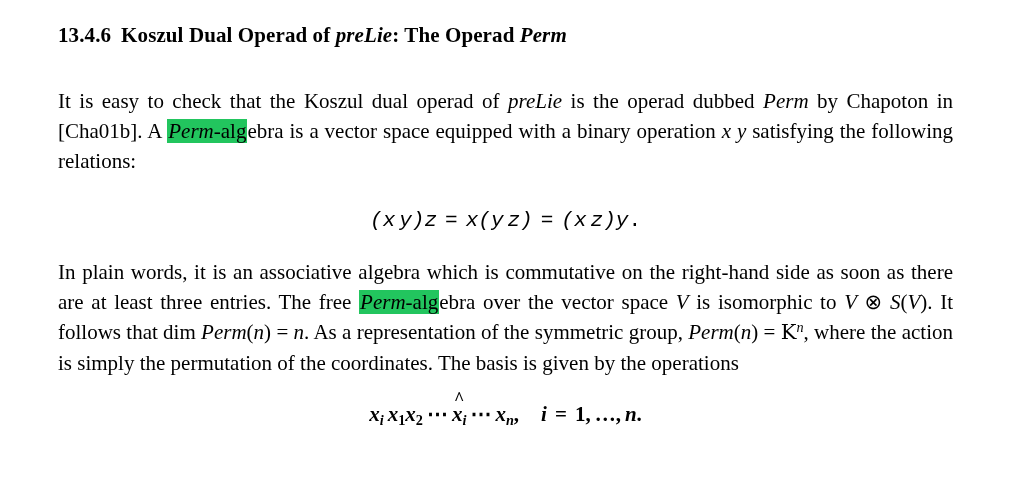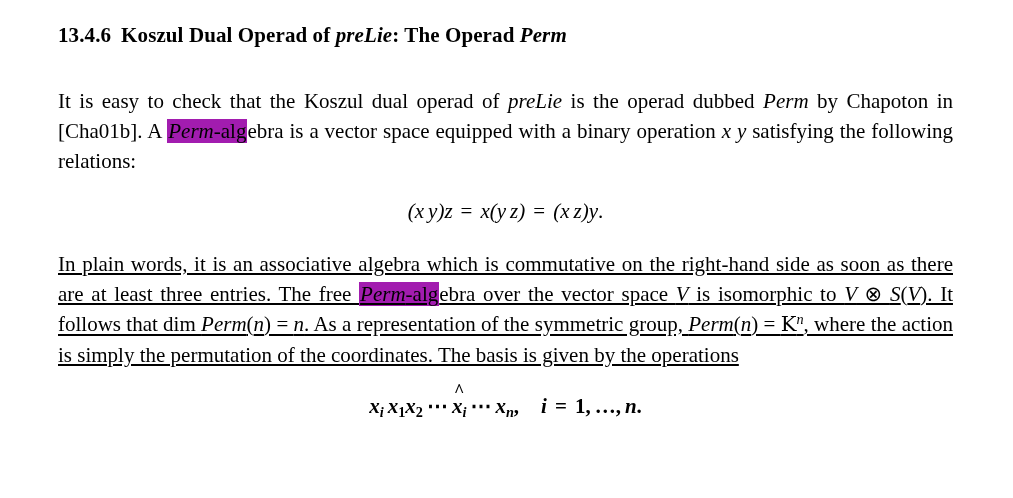--- a/index.html
+++ b/index.html
@@ -34,31 +34,31 @@
   }
   .it { font-style: italic; }
   .body-par {
     font-size: 21px;
     line-height: 1.42;
     text-align: justify;
     margin: 0;
     hyphens: none;
   }
   .par-1 { margin-top: 38px; }
-  .par-2 { margin-top: 26px; text-decoration: underline; }
+  .par-2 { margin-top: 26px; }
   .eq {
     font-size: 21px;
     text-align: center;
     margin: 20px 0 0 0;
     font-family: "Liberation Serif", serif;
   }
-  .eq-1 { margin-top: 22px; }
+  .eq-1 { margin-top: 32px; font-family: Liberation Mono, monospace; }
   .eq-2 { margin-top: 24px; font-weight: bold; }
   .hl {
-    background: #a21caf;
+    background: #22c55e;
     padding: 0 1px;
   }
   .mi { font-style: italic; }
   sub.idx {
     font-size: 0.68em;
     vertical-align: -0.28em;
     font-style: italic;
   }
   sub.num {
     font-size: 0.68em;

